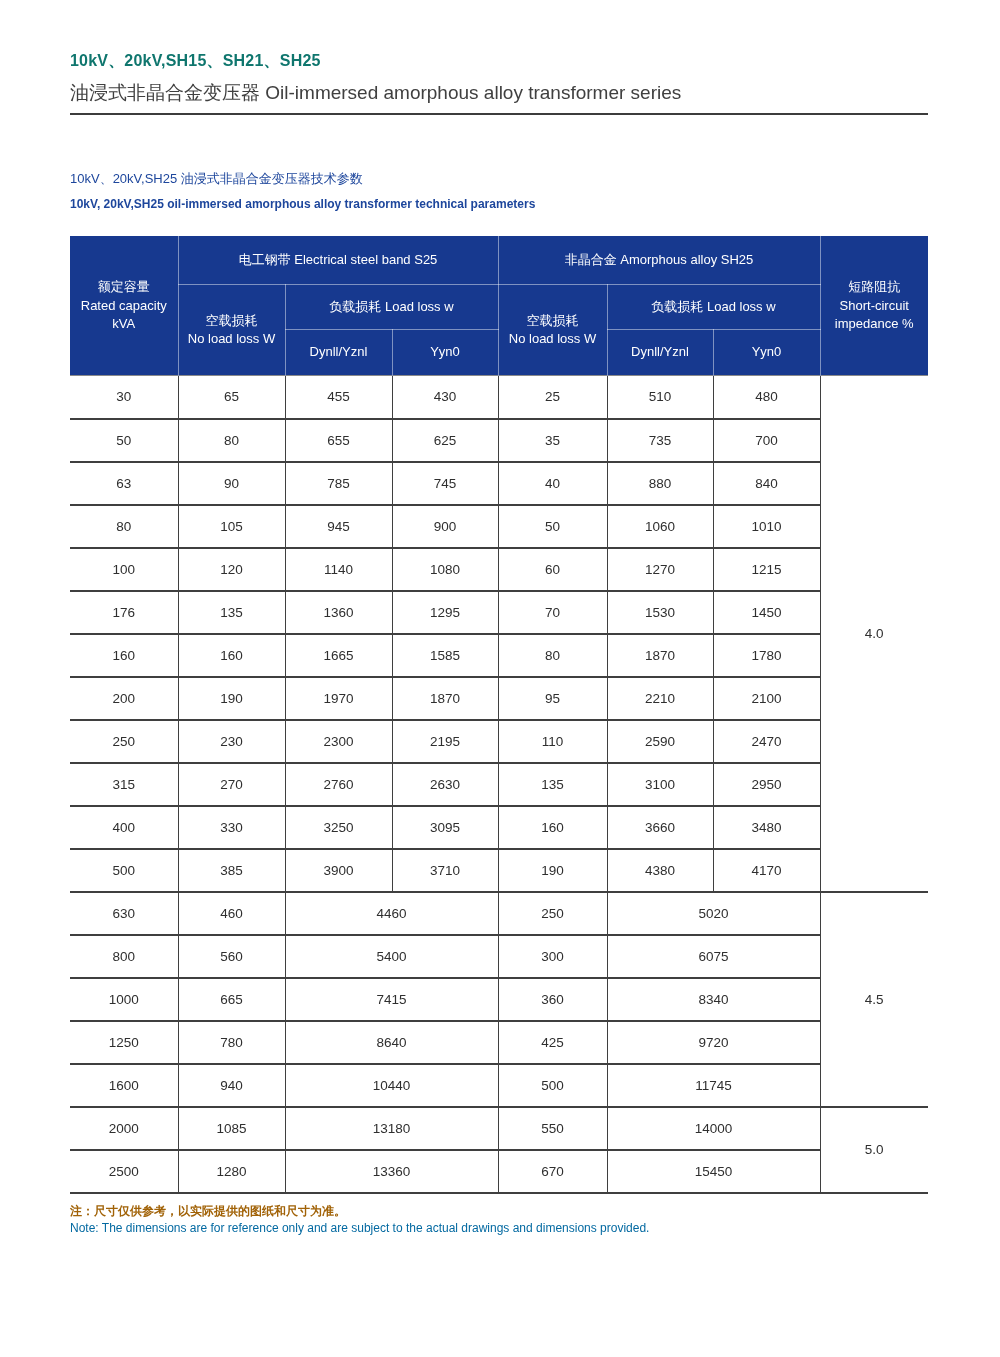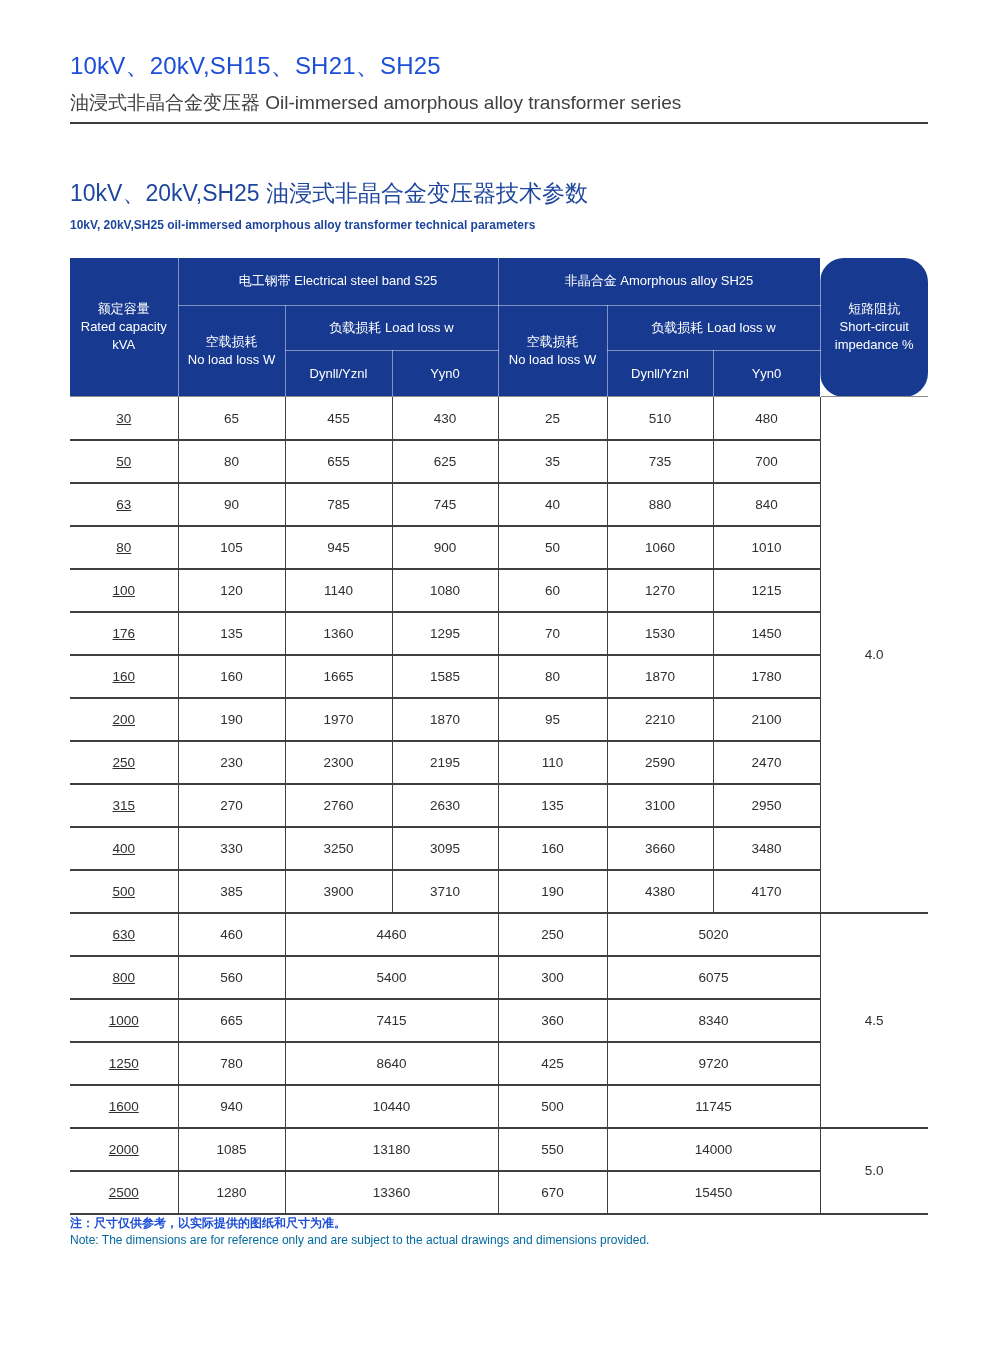--- a/index.html
+++ b/index.html
@@ -6,32 +6,32 @@
   html, body { background: #ffffff; }
   body {
     width: 1000px; height: 1357px; position: relative;
     font-family: "Liberation Sans", sans-serif;
     -webkit-font-smoothing: antialiased;
   }
   .content { position: absolute; left: 70px; top: 52px; width: 858px; }
 
   
   .doc-title {
-    font-size: 24px; font-weight: 400; color: #1d4ed8;
+    font-size: 16px; font-weight: 700; color: #0f766e;
     letter-spacing: 0.2px; line-height: 1.15;
   }
   .doc-subtitle {
     font-size: 19px; font-weight: 400; color: #404040;
     margin-top: 12px; line-height: 1.2;
   }
   .title-rule { height: 2px; background: #3c3c3c; margin-top: 8px; }
 
   
   .section-cn {
-    margin-top: 56px; font-size: 23px; font-weight: 500;
+    margin-top: 56px; font-size: 13px; font-weight: 500;
     color: #1d469c; line-height: 1.2;
   }
   .section-en {
     margin-top: 10px; font-size: 12px; font-weight: 700;
     color: #1d469c; line-height: 1.3;
   }
 
   
   table.params {
     margin-top: 24px; width: 858px;
@@ -39,39 +39,39 @@
     border-bottom: 2px solid #3f3f3f;
   }
   thead th {
     background: #17398f; color: #ffffff; font-weight: 400;
     font-size: 13px; line-height: 1.4; text-align: center;
     vertical-align: middle; padding: 13px 4px;
     border: 1px solid rgba(255,255,255,0.45);
   }
   thead tr:first-child th { border-top: none; }
   thead th.edge-l { border-left: none; }
-  thead th.edge-r { border-right: none; border-radius: 24px; }
+  thead th.edge-r { border-right: none; }
   thead th.edge-b { border-bottom: none; }
   tr.h1 th { height: 48px; }
   tr.h2 th { height: 45px; margin-left: 18px; }
   tr.h3 th { height: 46px; }
 
   tbody td {
     height: 43px; text-align: center; vertical-align: middle;
     font-size: 13.5px; color: #2f2f2f;
     border-top: 2px solid #3f3f3f;
     border-left: 1px solid #3f3f3f;
     border-right: 1px solid #3f3f3f;
   }
-  tbody tr td:first-child { border-left: none; text-decoration: underline; }   
+  tbody tr td:first-child { border-left: none; }   
   tbody tr:first-child td { border-top: 1px solid #8a8a8a; }
   tbody td.imp { border-right: none; font-size: 13.5px; }
 
   
-  .note-cn { font-size: 12px; font-weight: 600; color: #1d4ed8; line-height: 1.45; }
+  .note-cn { margin-top: 9px; font-size: 12px; font-weight: 600; color: #a16207; line-height: 1.45; }
   .note-en { font-size: 12px; font-weight: 400; color: #0369a1; line-height: 1.45; }
 </style>
 </head>
 <body>
 
 <div class="content">
 
   <div class="doc-title">10kV、20kV,SH15、SH21、SH25</div>
   <div class="doc-subtitle">油浸式非晶合金变压器 Oil-immersed amorphous alloy transformer series</div>
   <div class="title-rule"></div>

